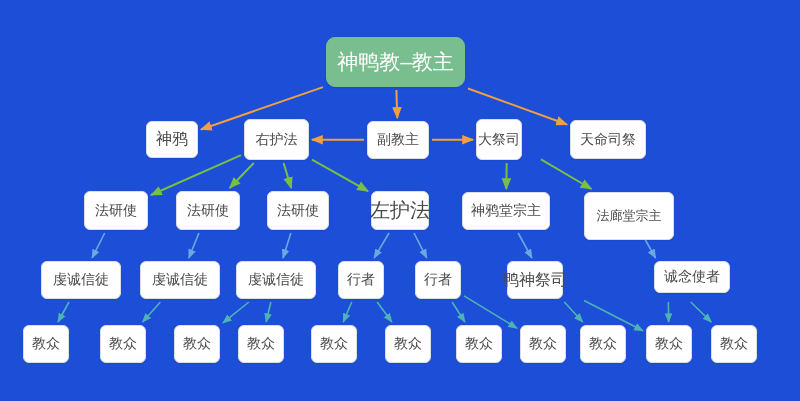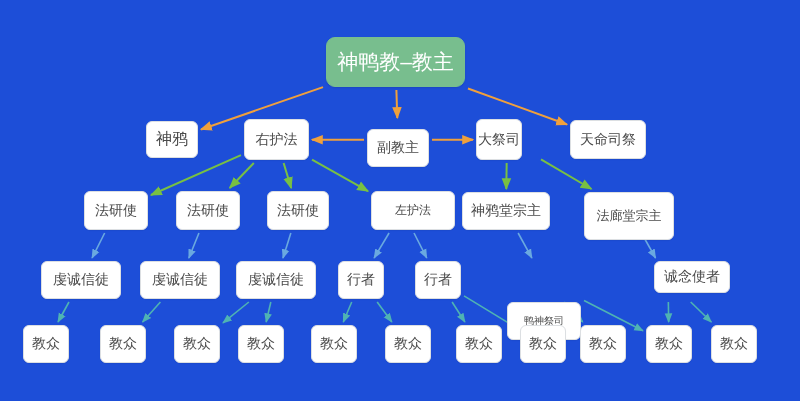--- a/index.html
+++ b/index.html
@@ -92,35 +92,35 @@
       <line x1="464" y1="295.84761904761905" x2="517" y2="328.15238095238095" stroke="#4fb3b3" stroke-width="1.6" marker-end="url(#arrow-level4)"></line>
       <line x1="564.28125" y1="302" x2="582.71875" y2="322" stroke="#4fb3b3" stroke-width="1.6" marker-end="url(#arrow-level4)"></line>
       <line x1="584" y1="300.48" x2="643" y2="330.688" stroke="#4fb3b3" stroke-width="1.6" marker-end="url(#arrow-level4)"></line>
       <line x1="668.34375" y1="302" x2="668.65625" y2="322" stroke="#4fb3b3" stroke-width="1.6" marker-end="url(#arrow-level4)"></line>
       <line x1="690.6875" y1="302" x2="711.3125" y2="322" stroke="#4fb3b3" stroke-width="1.6" marker-end="url(#arrow-level4)"></line>
     </svg>
   <div id="node-layer">
       <div class="node root" style="left: 326px; top: 37px; width: 139px; height: 50px; font-size: 21px;">神鸭教–教主</div>
       <div class="node" style="left: 146px; top: 121px; width: 52px; height: 37px; font-size: 16px;">神鸦</div>
       <div class="node" style="left: 244px; top: 119px; width: 65px; height: 41px; font-size: 14px; text-align: right;">右护法</div>
-      <div class="node" style="left: 367px; top: 121px; width: 62px; height: 38px; font-size: 14px; margin-top: 8px;">副教主</div>
+      <div class="node" style="left: 367px; top: 121px; width: 62px; height: 38px; font-size: 14px;">副教主</div>
       <div class="node" style="left: 476px; top: 119px; width: 46px; height: 41px; font-size: 14px;">大祭司</div>
       <div class="node" style="left: 570px; top: 120px; width: 76px; height: 39px; font-size: 14px;">天命司祭</div>
       <div class="node" style="left: 84px; top: 191px; width: 64px; height: 39px; font-size: 14px;">法研使</div>
       <div class="node" style="left: 176px; top: 191px; width: 64px; height: 39px; font-size: 14px;">法研使</div>
       <div class="node" style="left: 267px; top: 191px; width: 62px; height: 39px; font-size: 14px;">法研使</div>
-      <div class="node" style="left: 371px; top: 191px; width: 84px; height: 39px; font-size: 12px; text-align: center;">左护法</div>
+      <div class="node" style="left: 371px; top: 191px; width: 58px; height: 39px; font-size: 20px; text-align: center;">左护法</div>
       <div class="node" style="left: 462px; top: 192px; width: 88px; height: 38px; font-size: 14px;">神鸦堂宗主</div>
       <div class="node" style="left: 584px; top: 192px; width: 90px; height: 48px; font-size: 13px;">法廊堂宗主</div>
       <div class="node" style="left: 41px; top: 261px; width: 80px; height: 38px; font-size: 14px;">虔诚信徒</div>
       <div class="node" style="left: 140px; top: 261px; width: 80px; height: 38px; font-size: 14px;">虔诚信徒</div>
       <div class="node" style="left: 236px; top: 261px; width: 80px; height: 38px; font-size: 14px;">虔诚信徒</div>
       <div class="node" style="left: 338px; top: 261px; width: 46px; height: 38px; font-size: 14px;">行者</div>
       <div class="node" style="left: 415px; top: 261px; width: 46px; height: 38px; font-size: 14px;">行者</div>
-      <div class="node" style="left: 507px; top: 261px; width: 74px; height: 38px; font-size: 10px; margin-top: 41px;">鸭神祭司</div>
+      <div class="node" style="left: 507px; top: 261px; width: 56px; height: 38px; font-size: 16px;">鸭神祭司</div>
       <div class="node" style="left: 654px; top: 261px; width: 76px; height: 32px; font-size: 14px;">诚念使者</div>
       <div class="node" style="left: 23px; top: 325px; width: 46px; height: 38px; font-size: 14px;">教众</div>
       <div class="node" style="left: 100px; top: 325px; width: 46px; height: 38px; font-size: 14px;">教众</div>
       <div class="node" style="left: 174px; top: 325px; width: 46px; height: 38px; font-size: 14px;">教众</div>
       <div class="node" style="left: 238px; top: 325px; width: 46px; height: 38px; font-size: 14px;">教众</div>
       <div class="node" style="left: 311px; top: 325px; width: 46px; height: 38px; font-size: 14px;">教众</div>
       <div class="node" style="left: 385px; top: 325px; width: 46px; height: 38px; font-size: 14px;">教众</div>
       <div class="node" style="left: 456px; top: 325px; width: 46px; height: 38px; font-size: 14px;">教众</div>
       <div class="node" style="left: 520px; top: 325px; width: 46px; height: 38px; font-size: 14px;">教众</div>
       <div class="node" style="left: 580px; top: 325px; width: 46px; height: 38px; font-size: 14px;">教众</div>

